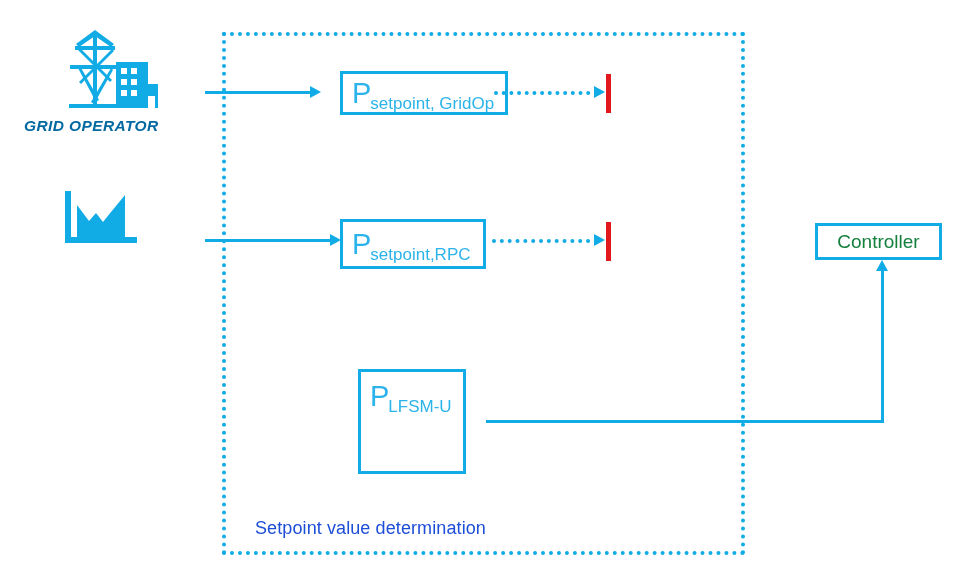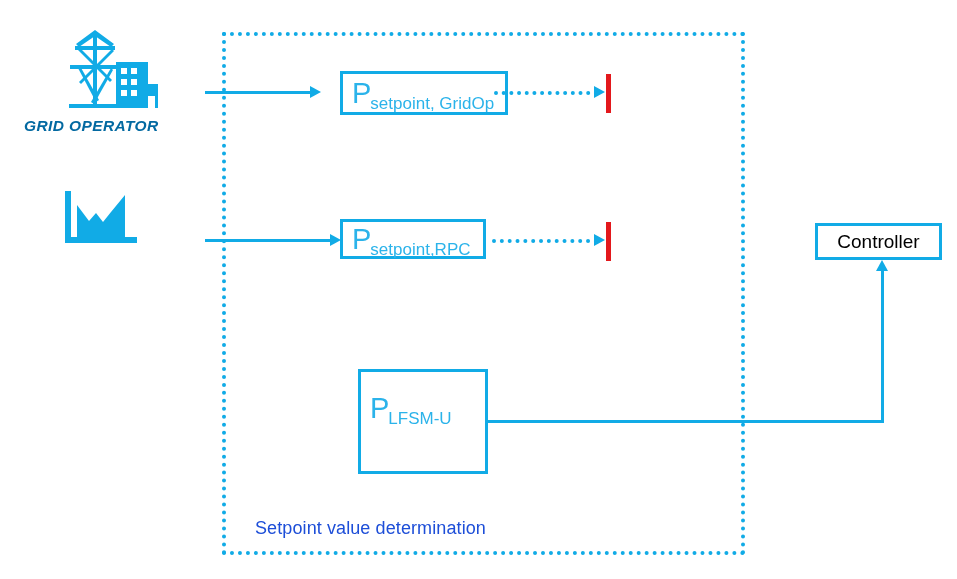--- a/index.html
+++ b/index.html
@@ -77,42 +77,42 @@
   .sp-box .sub {
     font-size: 17px;
     color: #2BB3EA;
     vertical-align: baseline;
     position: relative;
     top: 6px;
     left: -1px;
   }
 
   #box-gridop { left: 320px; top: 71px;  width: 168px; height: 44px; margin-left: 20px; }
-  #box-rpc    { left: 340px; top: 219px; width: 146px; height: 40px; }
+  #box-rpc    { left: 340px; top: 219px; width: 146px; height: 50px; }
 
   #box-lfsm {
-    left: 358px; top: 369px; width: 130px; height: 105px;
+    left: 358px; top: 369px; width: 108px; height: 105px;
     display: block;
-    padding-top: 16px;
+    padding-top: 4px;
   }
   #box-lfsm .formula-line {
     display: block;
     white-space: nowrap;
     line-height: 1;
     padding-left: 9px;
     margin-top: 6px;
   }
 
   #box-controller {
     left: 815px; top: 223px; width: 127px; height: 37px;
     justify-content: center;
   }
   #box-controller .plain-label {
     font-size: 19px;
-    color: #000000;
+    color: #15803d;
     white-space: nowrap;
   }
 
   
   .h-line {
     position: absolute;
     height: 3px;
     background: #11ABE6;
   }
   .v-line {

